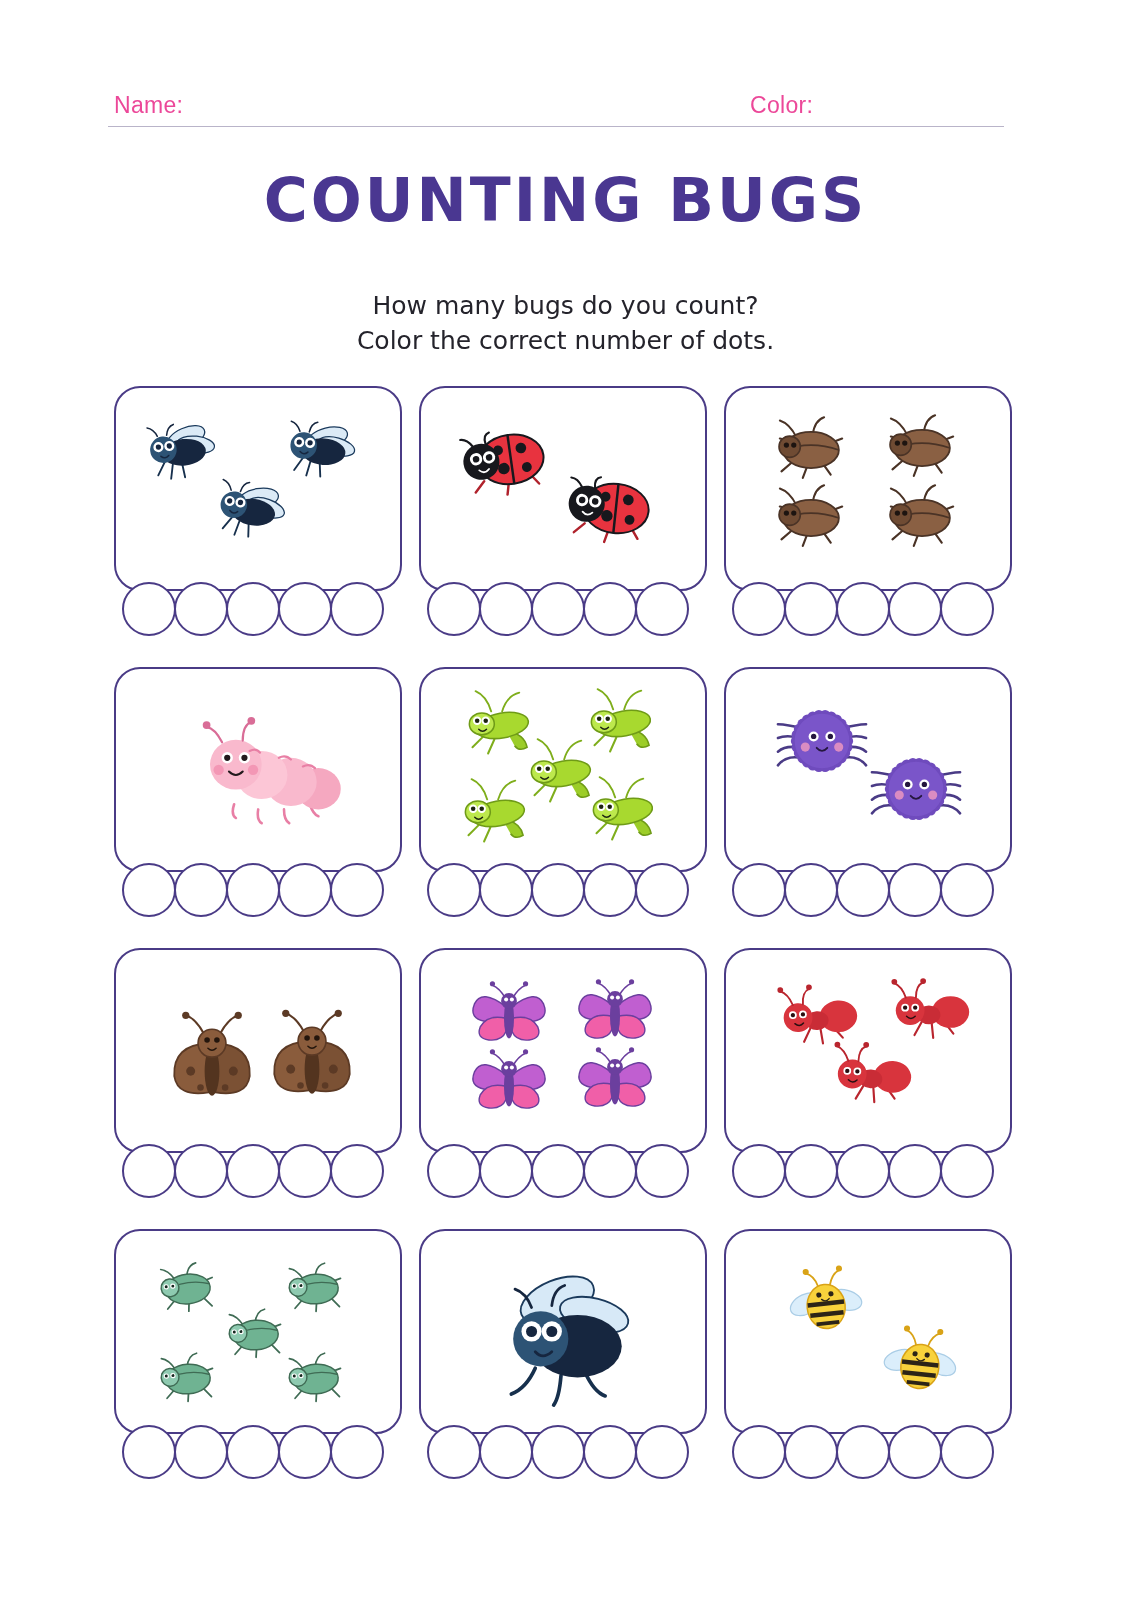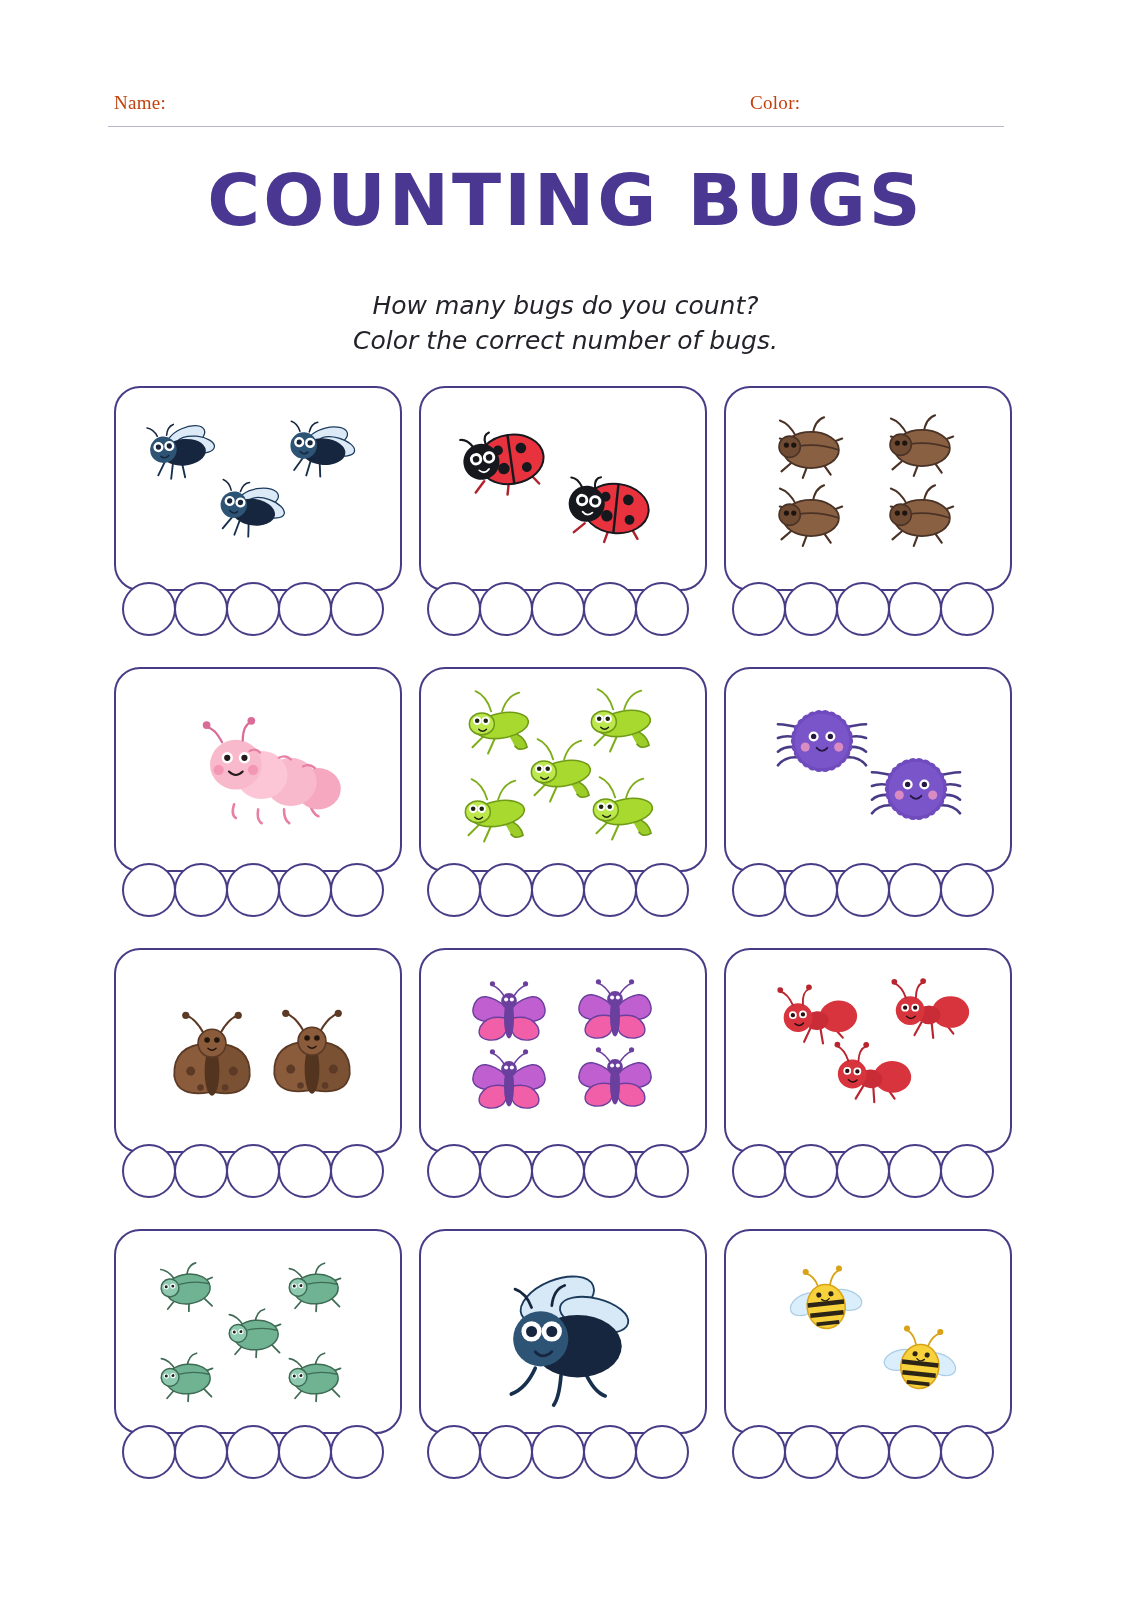--- a/index.html
+++ b/index.html
@@ -28,52 +28,51 @@
     position: absolute;
     left: 108px;
     top: 92px;
     width: 896px;
     border-bottom: 1.5px solid #b9b4c9;
     height: 34px;
     display: flex;
     align-items: flex-start;
   }
   .hdr-label {
-    font-size: 19px;
-    color: #c2410c;
-    font-family: Liberation Serif, serif;
+    font-size: 23px;
+    color: #ec4899;
+    font-family: Liberation Sans, sans-serif;
     letter-spacing: 0.3px;
   }
   .hdr-name { position: absolute; left: 6px; top: 0px; }
   .hdr-date { position: absolute; left: 642px; top: 0px; }
 
   .title {
     position: absolute;
     top: 152px;
     left: 0;
     width: 1131px;
     text-align: center;
-    font-size: 72px;
+    font-size: 60px;
     line-height: 96px;
     font-weight: bold;
     color: #4a3791;
     letter-spacing: 3px;
     font-family: "DejaVu Sans", sans-serif;
   }
   .subtitle {
     position: absolute;
     top: 288px;
     left: 0;
     width: 1131px;
     text-align: center;
     font-size: 25px;
     line-height: 35px;
     color: #24232b;
     font-family: "DejaVu Sans", sans-serif;
-    font-style: italic;
   }
 
   
   .grid {
     position: absolute;
     left: 114px;
     top: 386px;
     width: 900px;
     display: grid;
     grid-template-columns: repeat(3, 290px);
@@ -126,21 +125,21 @@
 
   <div class="header-row">
     <span class="hdr-label hdr-name">Name:</span>
     <span class="hdr-label hdr-date">Color:</span>
   </div>
 
   <div class="title">COUNTING BUGS</div>
 
   <div class="subtitle">
     <div>How many bugs do you count?</div>
-    <div>Color the correct number of bugs.</div>
+    <div>Color the correct number of dots.</div>
   </div>
 
   <div class="grid" id="grid">
       <div class="cell">
         <div class="frame">
           <svg class="art" viewBox="0 0 288 205" xmlns="http://www.w3.org/2000/svg">
             <g transform="translate(60,62) rotate(-6) scale(0.78)">
     <ellipse cx="14" cy="-14" rx="26" ry="13" fill="#dbeaf6" stroke="#1b3a5c" stroke-width="1.6" transform="rotate(-18 14 -14)"></ellipse>
     <ellipse cx="26" cy="-4" rx="24" ry="11" fill="#dbeaf6" stroke="#1b3a5c" stroke-width="1.6" transform="rotate(12 26 -4)"></ellipse>
     <path d="M-16 14 L-26 30 M-6 18 L-10 36 M6 18 L8 36" stroke="#17304d" stroke-width="2.4" fill="none" stroke-linecap="round"></path>

